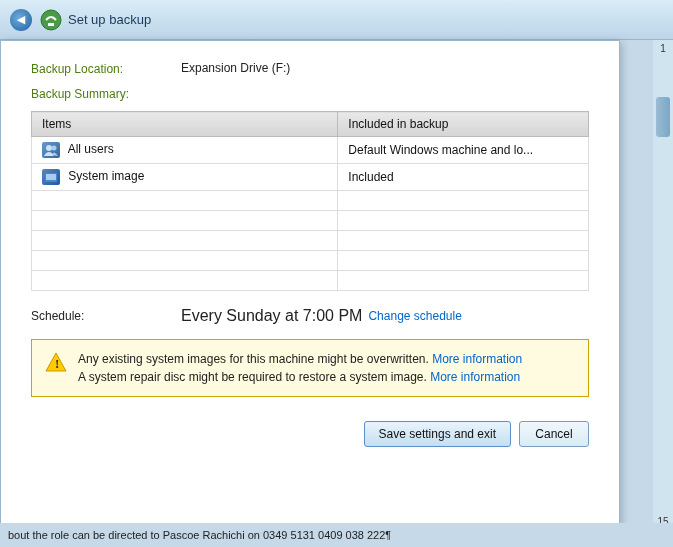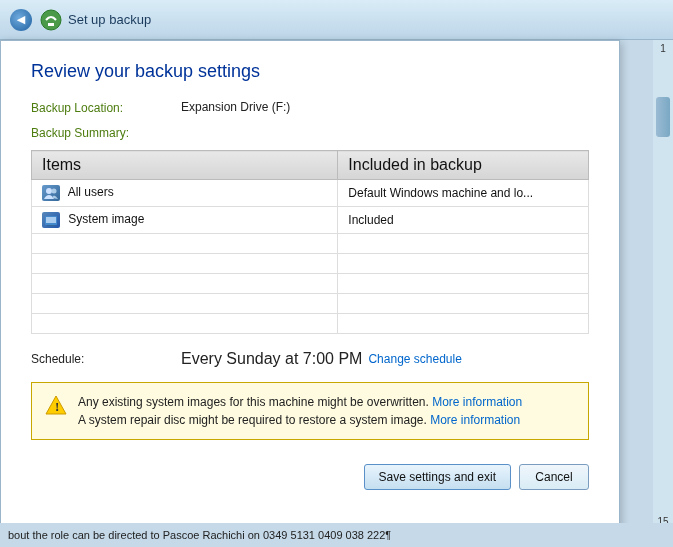--- a/index.html
+++ b/index.html
@@ -88,21 +88,21 @@
       border-collapse: collapse;
       border: 1px solid #aaa;
       margin-bottom: 16px;
     }
     .backup-table th {
       background: linear-gradient(to bottom, #e8e8e8, #d5d5d5);
       border: 1px solid #bbb;
       padding: 5px 10px;
       text-align: left;
       font-weight: normal;
-      font-size: 16px;
+      font-size: 12px;
       color: #111;
     }
     .backup-table td {
       padding: 5px 10px;
       border: 1px solid #ddd;
       font-size: 12px;
       color: #111;
       vertical-align: middle;
     }
     .backup-table tbody tr {
@@ -283,21 +283,20 @@
       <path d="M8 14 h6 v3 h-6 z" fill="white"></path>
       <polygon points="11,17 8,14 14,14" fill="white"></polygon>
     </svg>
   </span>
   <span class="title-bar-text">Set up backup</span>
 </div>
 
 <div style="display: flex; position: relative;">
   <div class="dialog">
 
-    <h1 class="page-title">Review your backup settings</h1>
 
     <div class="field-row">
       <span class="field-label">Backup Location:</span>
       <span class="field-value">Expansion Drive (F:)</span>
     </div>
 
     <div class="field-row">
       <span class="field-label">Backup Summary:</span>
     </div>
 

